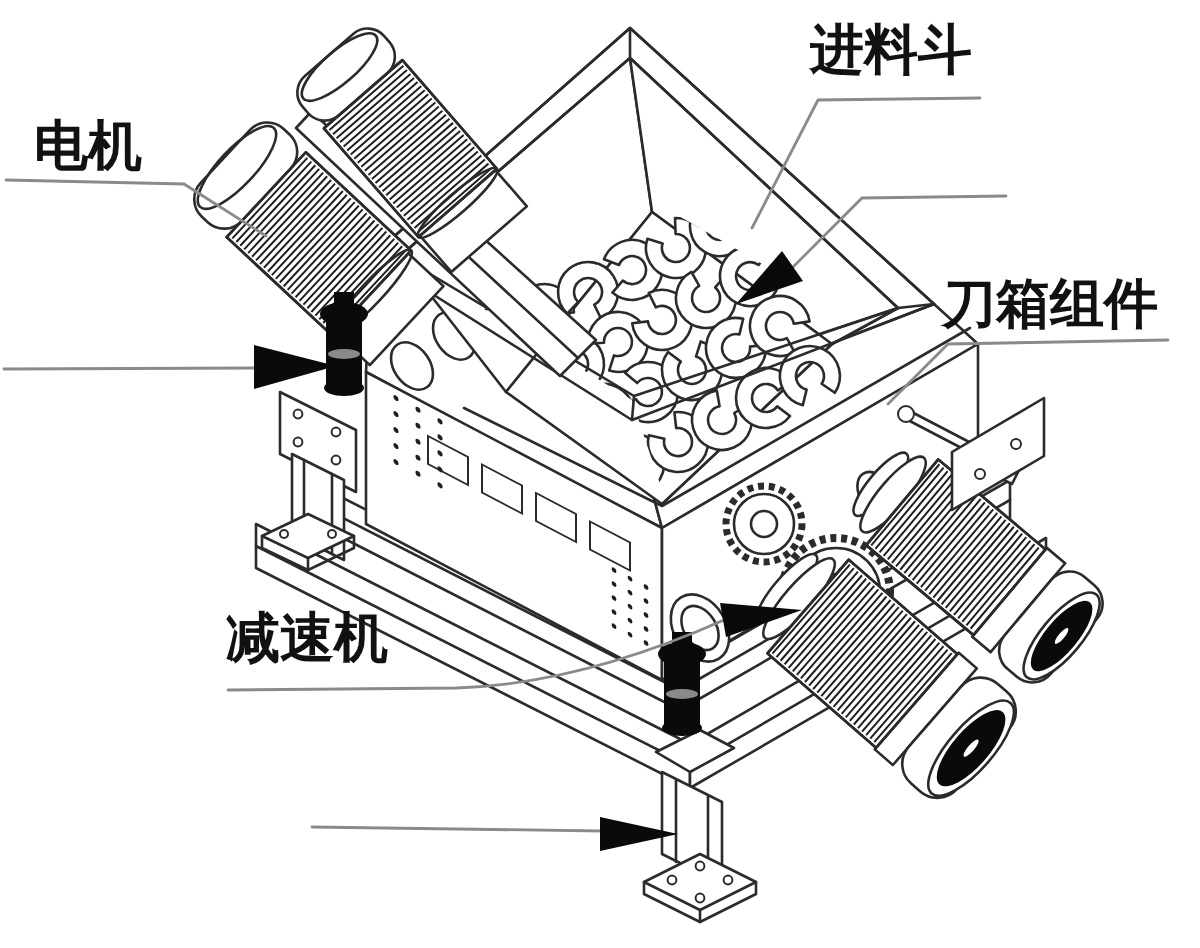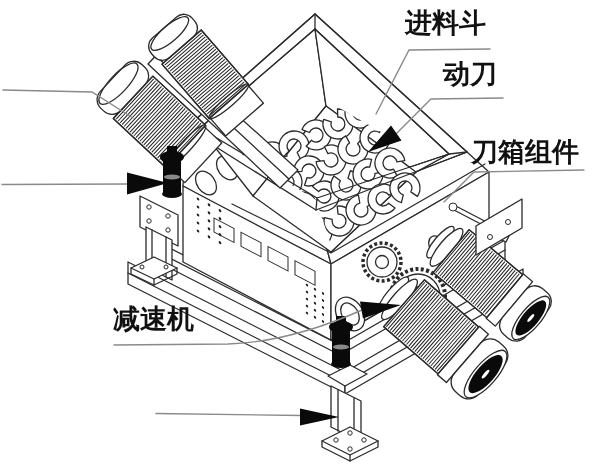--- a/index.html
+++ b/index.html
@@ -386,18 +386,18 @@
     <path class="ld" d="M584,170 L474,172 L444,202"></path>
     <path class="ld" d="M114,345 L228,344 Q290,342 362,310"></path>
     <path class="ld" d="M156,413.5 L301,415.5"></path>
     <path class="blk" d="M168,183 L127,172.5 L127,194.5 Z"></path>
     <path class="blk" d="M368,152 L391,125.5 L401.5,140.5 Z"></path>
     <path class="blk" d="M401,305 L360,301.5 L363,318.5 Z"></path>
     <path class="blk" d="M339,417 L300,408.5 L300,425.5 Z"></path>
   </g>
 </svg>
 
-<div class="label" style="left:405px;top:11px;font-family:Liberation Mono, monospace;">进料斗</div>
-<div class="label" style="left:443px;top:60px;">动刀</div>
+<div class="label" style="left:17px;top:59px;">电机</div>
+<div class="label" style="left:405px;top:11px;">进料斗</div>
 <div class="label" style="left:471px;top:138px;">刀箱组件</div>
 <div class="label" style="left:113px;top:305px;">减速机</div>
 
 </div>
 
 </body></html>

